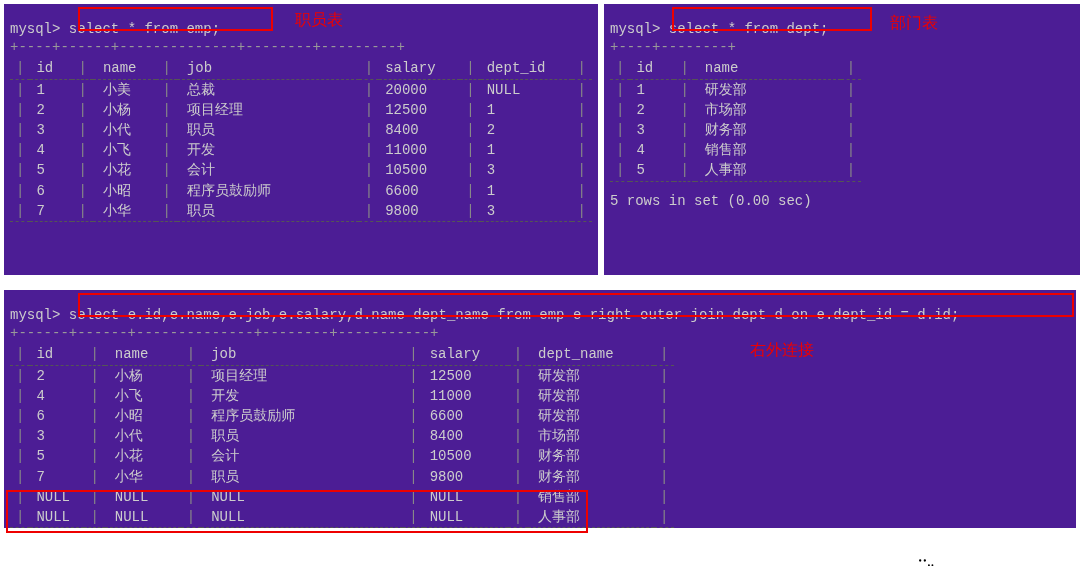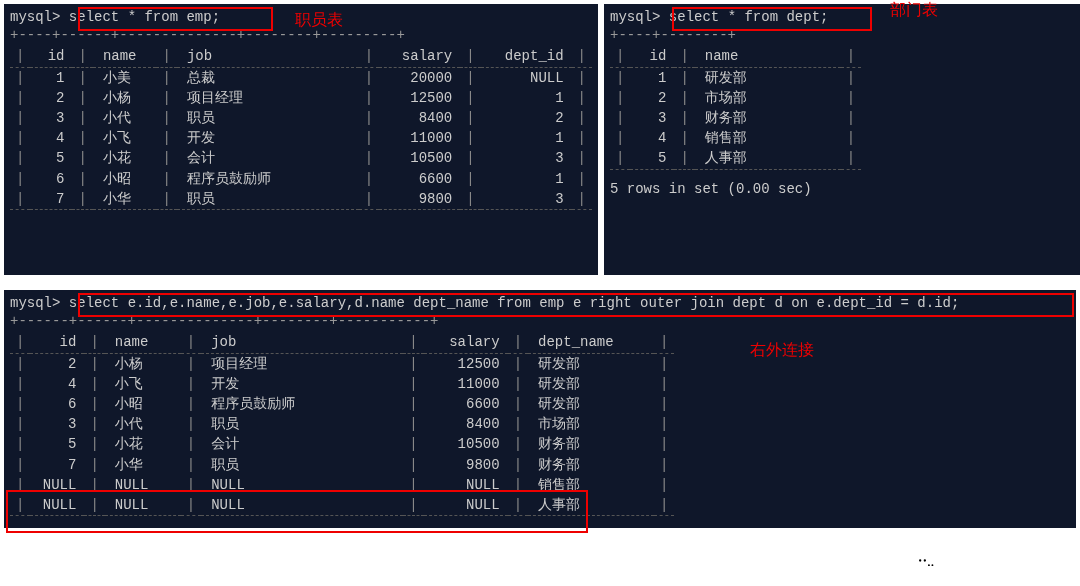--- a/index.html
+++ b/index.html
@@ -1,23 +1,23 @@
 <!DOCTYPE html>
 <html><head>
 <meta charset="utf-8">
 <style>
 html,body{margin:0;padding:0;background:#fff;width:1080px;height:586px;font-family:Consolas,"Courier New",monospace;font-size:14px;color:#ccc;position:relative;overflow:hidden}
-.term{background:#0f172a;position:absolute;box-sizing:border-box;padding:4px 6px;line-height:1.3}
+.term{background:#4c1d95;position:absolute;box-sizing:border-box;padding:16px 6px;line-height:1.3}
 .prompt{color:#ccc;white-space:pre}
 .sql{color:#ccc}
 .redbox{border:2px solid #e00;position:absolute;box-sizing:border-box}
 .label{position:absolute;color:#e00;font-family:"Microsoft YaHei",sans-serif;font-size:16px;font-weight:normal}
 table{border-collapse:collapse;color:#ccc;margin-top:2px}
 table td,table th{padding:1px 6px;text-align:left;font-weight:normal;font-family:Consolas,"Courier New",monospace}
-.num{text-align:right;padding-right:8px}
+.num{text-align:left;padding-right:8px}
 .sep td{border-bottom:1px dashed #555;height:0;padding:0;line-height:0}
 .rule{color:#999;white-space:pre;font-size:14px;letter-spacing:0}
 .footer{color:#ccc;margin-top:10px}
 .vbar{color:#888}
 .cellpad{padding-left:10px}
 .wm{position:absolute;right:20px;bottom:4px;display:flex;align-items:center;color:#fff;font-family:"Microsoft YaHei",sans-serif;font-size:16px;font-weight:bold}
 .wm svg{width:28px;height:28px;margin-right:8px}
 </style>
 </head>
 <body>
@@ -200,21 +200,21 @@
           <td class="vbar">|</td>
         </tr>
     <tr class="sep">
           <td colspan="5"></td>
         </tr>
   </tbody>
     </table>
   <div class="footer">5 rows in set (0.00 sec)</div>
 </div>
 <div class="redbox" style="left:672px;top:7px;width:200px;height:24px"></div>
-<div class="label" style="left:890px;top:0">部门表</div>
+<div class="label" style="left:890px;top:13px">部门表</div>
 
 <div class="term" style="left:4px;top:290px;width:1072px;height:238px">
   <div>
     <span class="prompt">mysql&gt;</span>
     <span class="sql"> <span>select e.id,e.name,e.job,e.salary,d.name dept_name from emp e right outer join dept d on e.dept_id = d.id;</span></span>
   </div>
   <div class="rule">+------+------+--------------+--------+-----------+</div>
   <table>
     <tbody>
         <tr>

